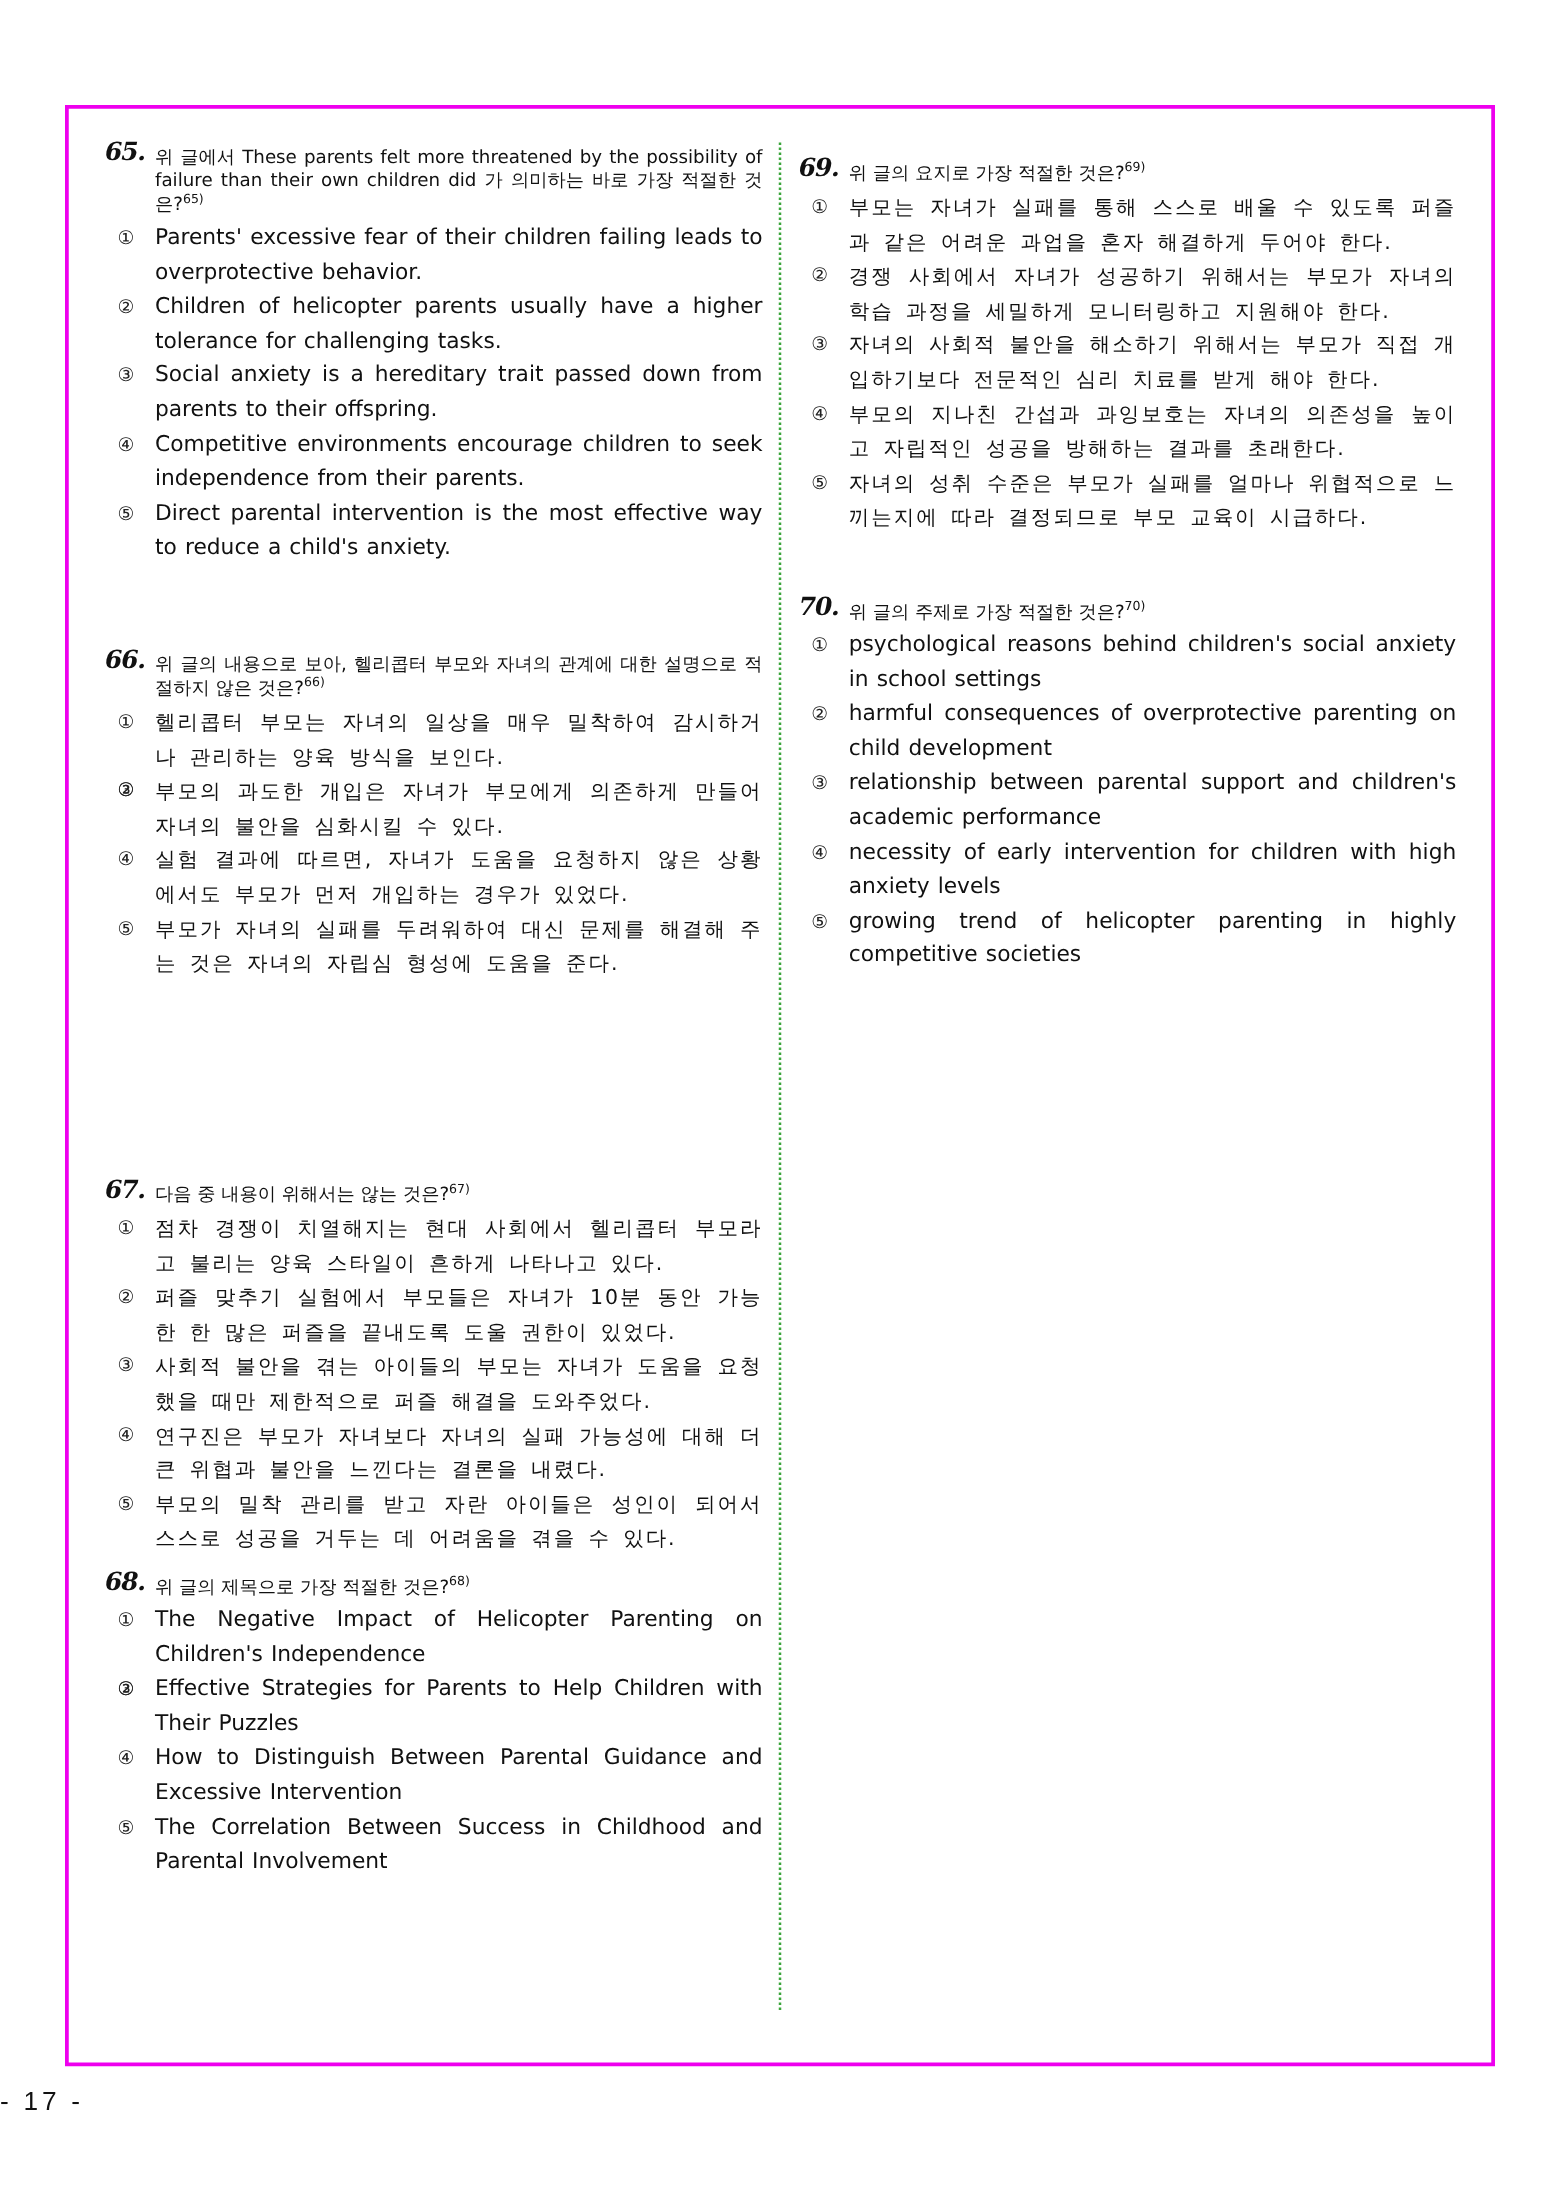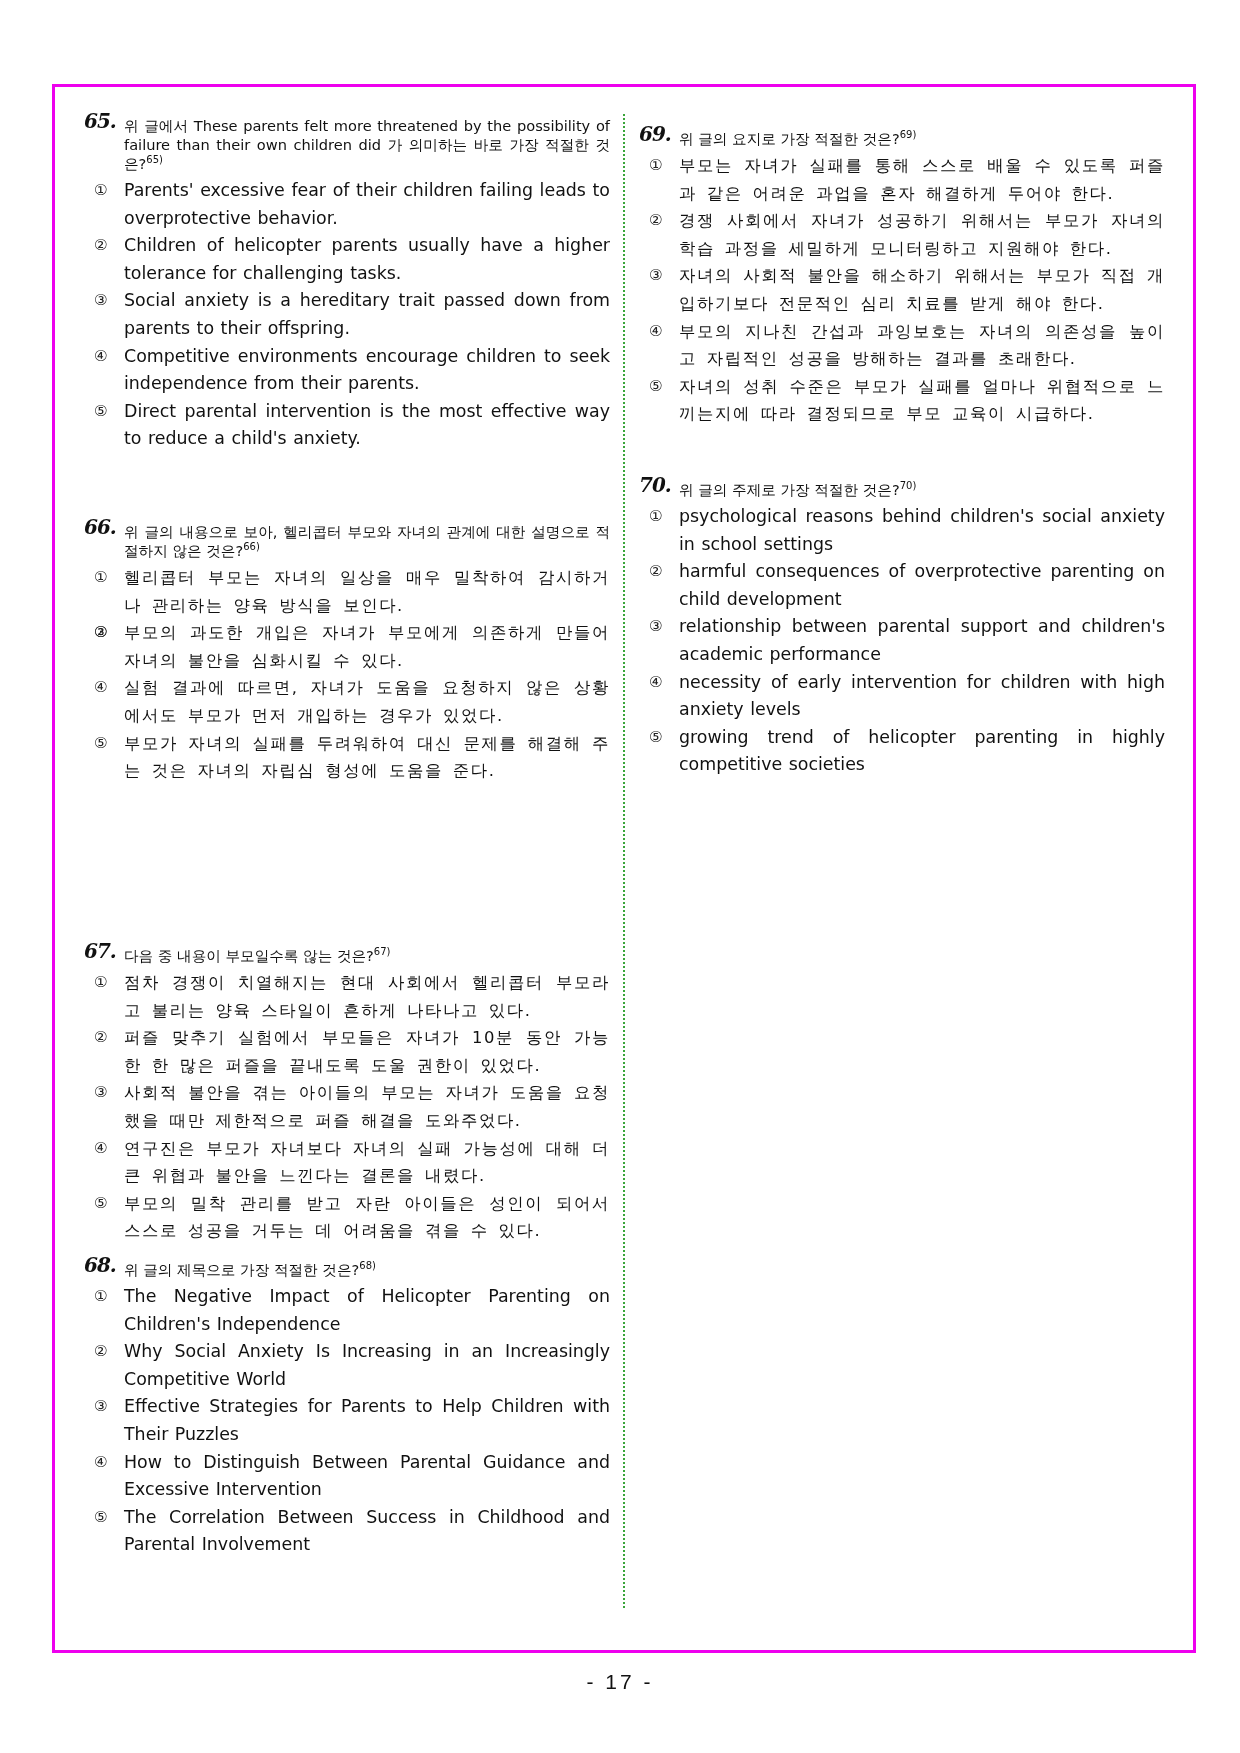--- a/index.html
+++ b/index.html
@@ -29,21 +29,21 @@
   .options { list-style: none; margin-top: 4px; }
   .opt {
     position: relative; padding-left: 38px; font-size: 17.4px; line-height: 27.6px;
     text-align: justify; text-align-last: left; word-spacing: 1px;
   }
   .opt.ko { font-size: 16.4px; letter-spacing: 1.6px; word-spacing: 3px; }
   .opt-mark {
     position: absolute; left: 8px; top: 0; font-size: 15px; color: #222;
   }
   .page-num {
-    position: absolute; left: 0; width: 1240px; top: 1670px; text-align: center;
+    position: absolute; left: 0; width: 1240px; top: 1670px; 
     font-size: 21px; font-family: "Liberation Sans", sans-serif; letter-spacing: 3px;
   }
 </style>
 </head>
 <body>
 
 <div class="frame"></div>
 <div class="divider"></div>
 
 <div class="col left">
@@ -72,39 +72,39 @@
       <li class="opt ko"><span class="opt-mark">②</span></li>
       <li class="opt ko"><span class="opt-mark">③</span><span>부모의 과도한 개입은 자녀가 부모에게 의존하게 만들어 자녀의 불안을 심화시킬 수 있다.</span></li>
       <li class="opt ko"><span class="opt-mark">④</span><span>실험 결과에 따르면, 자녀가 도움을 요청하지 않은 상황에서도 부모가 먼저 개입하는 경우가 있었다.</span></li>
       <li class="opt ko"><span class="opt-mark">⑤</span><span>부모가 자녀의 실패를 두려워하여 대신 문제를 해결해 주는 것은 자녀의 자립심 형성에 도움을 준다.</span></li>
     </ul>
   </div>
 
   <div class="question" style="position:absolute; top:792px; width:524px;margin-top:38px;">
     <div class="q-head">
       <span class="q-num">67.</span>
-      <span>다음 중 내용이 부모일수록 않는 것은?</span><span class="q-ref">67)</span>
+      <span>다음 중 내용이 위해서는 않는 것은?</span><span class="q-ref">67)</span>
     </div>
     <ul class="options">
       <li class="opt ko"><span class="opt-mark">①</span><span>점차 경쟁이 치열해지는 현대 사회에서 헬리콥터 부모라고 불리는 양육 스타일이 흔하게 나타나고 있다.</span></li>
       <li class="opt ko"><span class="opt-mark">②</span><span>퍼즐 맞추기 실험에서 부모들은 자녀가 10분 동안 가능한 한 많은 퍼즐을 끝내도록 도울 권한이 있었다.</span></li>
       <li class="opt ko"><span class="opt-mark">③</span><span>사회적 불안을 겪는 아이들의 부모는 자녀가 도움을 요청했을 때만 제한적으로 퍼즐 해결을 도와주었다.</span></li>
       <li class="opt ko"><span class="opt-mark">④</span><span>연구진은 부모가 자녀보다 자녀의 실패 가능성에 대해 더 큰 위협과 불안을 느낀다는 결론을 내렸다.</span></li>
       <li class="opt ko"><span class="opt-mark">⑤</span><span>부모의 밀착 관리를 받고 자란 아이들은 성인이 되어서 스스로 성공을 거두는 데 어려움을 겪을 수 있다.</span></li>
     </ul>
   </div>
 
   <div class="question" style="position:absolute; top:1144px; width:524px;">
     <div class="q-head">
       <span class="q-num">68.</span>
       <span>위 글의 제목으로 가장 적절한 것은?</span><span class="q-ref">68)</span>
     </div>
     <ul class="options">
       <li class="opt"><span class="opt-mark">①</span><span>The Negative Impact of Helicopter Parenting on Children's Independence</span></li>
-      <li class="opt"><span class="opt-mark">②</span><span>Why Social Anxiety Is Increasing in an Increasingly Competitive World</span></li>
+      <li class="opt"><span class="opt-mark">②</span></li>
       <li class="opt"><span class="opt-mark">③</span><span>Effective Strategies for Parents to Help Children with Their Puzzles</span></li>
       <li class="opt"><span class="opt-mark">④</span><span>How to Distinguish Between Parental Guidance and Excessive Intervention</span></li>
       <li class="opt"><span class="opt-mark">⑤</span><span>The Correlation Between Success in Childhood and Parental Involvement</span></li>
     </ul>
   </div>
 </div>
 
 <div class="col right">
 
   <div class="question" style="position:absolute; top:13px; width:524px;">

